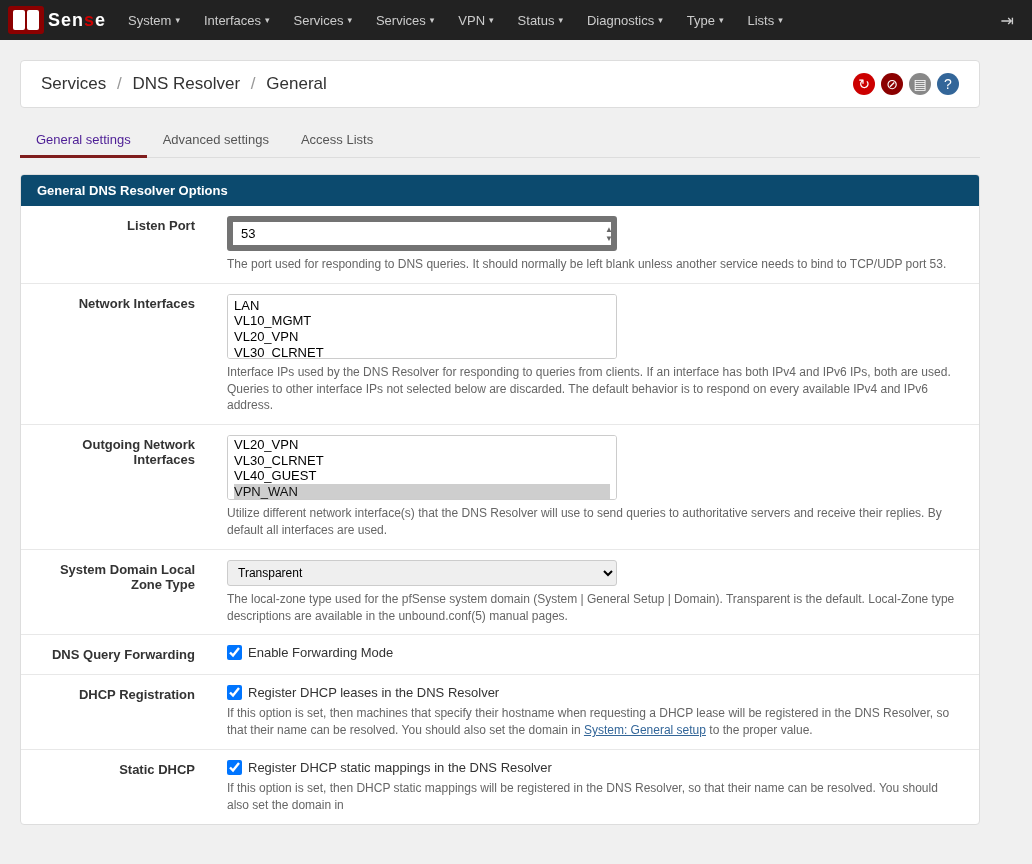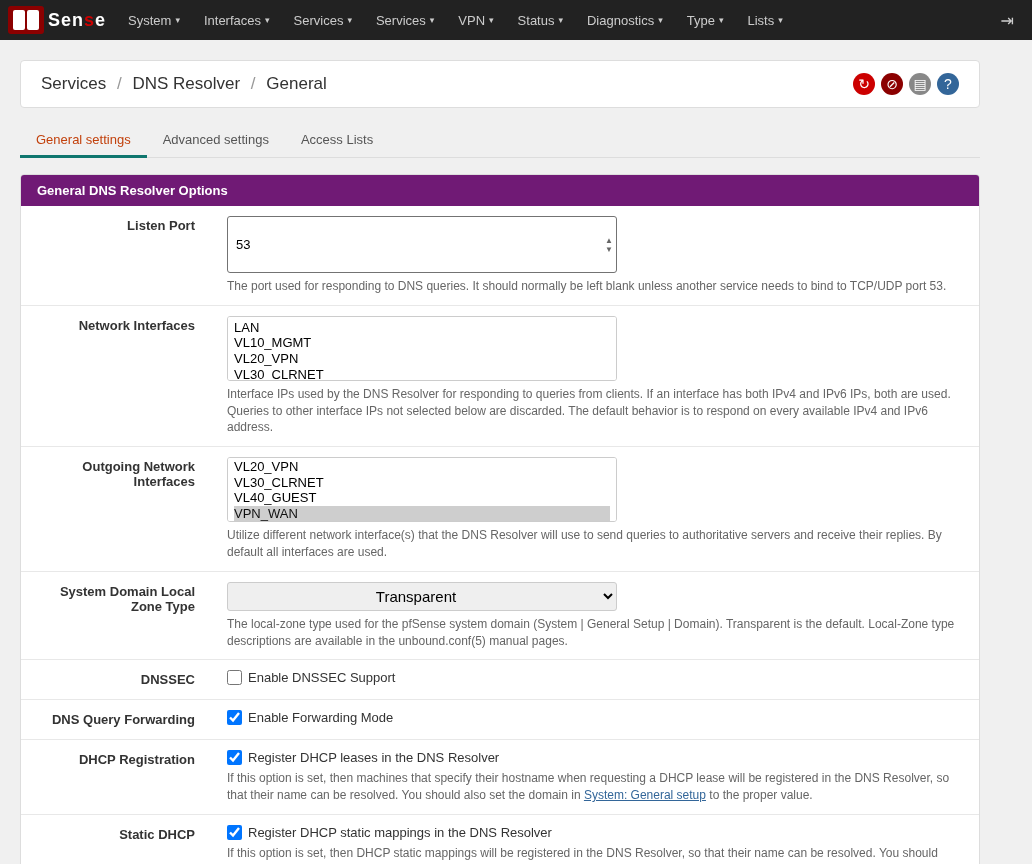--- a/index.html
+++ b/index.html
@@ -120,35 +120,35 @@
     }
     .tab {
       padding: 8px 16px;
       cursor: pointer;
       color: #555;
       font-size: 13px;
       border-bottom: 3px solid transparent;
       margin-bottom: -1px;
     }
     .tab.active {
-      color: #c2410c;
-      border-bottom: 3px solid #0f766e;
+      color: #4c1d95;
+      border-bottom: 3px solid #7f1d1d;
       font-weight: normal;
     }
 
     
     .main-content {
       background: white;
       border: 1px solid #ddd;
       border-radius: 4px;
       margin-top: 16px;
     }
 
     .section-header {
-      background: #701a75;
+      background: #0c4a6e;
       color: white;
       padding: 8px 16px;
       font-size: 13px;
       font-weight: bold;
       border-radius: 3px 3px 0 0;
     }
 
     .form-table {
       width: 100%;
       border-collapse: collapse;
@@ -176,41 +176,40 @@
     .help-text {
       font-size: 12px;
       color: #666;
       margin-top: 5px;
       line-height: 1.4;
     }
     .help-text a { color: #336699; }
 
     input[type="number"], input[type="text"] {
       width: 200px;
-      padding: 20px 8px;
-      border: 1px solid #737373;
+      padding: 4px 8px;
+      border: 6px solid #737373;
       border-radius: 3px;
       font-size: 13px;
     }
 
     select.form-select {
       width: 390px;
       padding: 3px 6px;
       border: 1px solid #ccc;
       border-radius: 3px;
       font-size: 13px;
       height: 65px;
     }
     select.form-select-single {
       width: 390px;
       padding: 4px 6px;
       border: 1px solid #ccc;
       border-radius: 3px;
-      font-size: 15px;
-      text-align: center;
+      font-size: 12px;
     }
 
     .checkbox-row {
       display: flex;
       align-items: center;
       gap: 6px;
     }
     .checkbox-row input[type="checkbox"] {
       width: 15px;
       height: 15px;
@@ -392,31 +391,20 @@
         <td class="value-cell">
           <select class="form-select-single">
             <option>Transparent</option>
           </select>
           <div class="help-text">
             <span>The local-zone type used for the pfSense system domain (System | General Setup | Domain). Transparent is the default. Local-Zone type descriptions are available in the unbound.conf(5) manual pages.</span>
           </div>
         </td>
       </tr>
 
-      <tr>
-        <td class="label-cell">
-          <span>DNSSEC</span>
-        </td>
-        <td class="value-cell">
-          <div class="checkbox-row">
-            <input type="checkbox" style="">
-            <span>Enable DNSSEC Support</span>
-          </div>
-        </td>
-      </tr>
 
       <tr>
         <td class="label-cell">
           <span>DNS Query Forwarding</span>
         </td>
         <td class="value-cell">
           <div class="checkbox-row">
             <input type="checkbox" checked="" style="">
             <span>Enable Forwarding Mode</span>
           </div>

